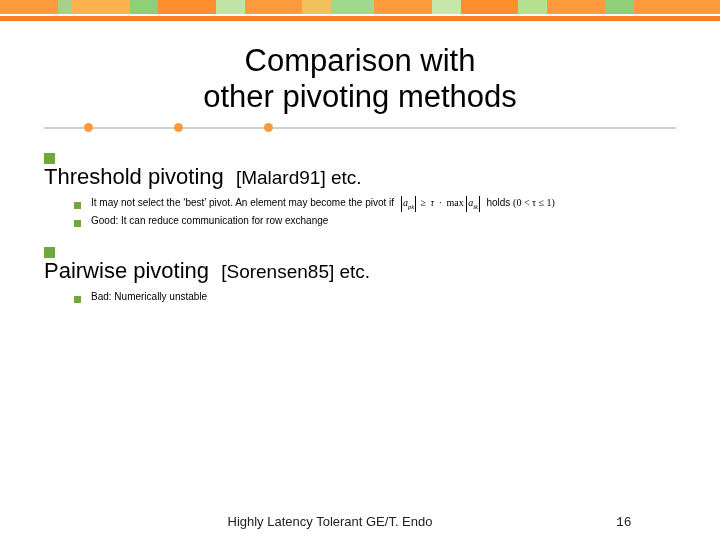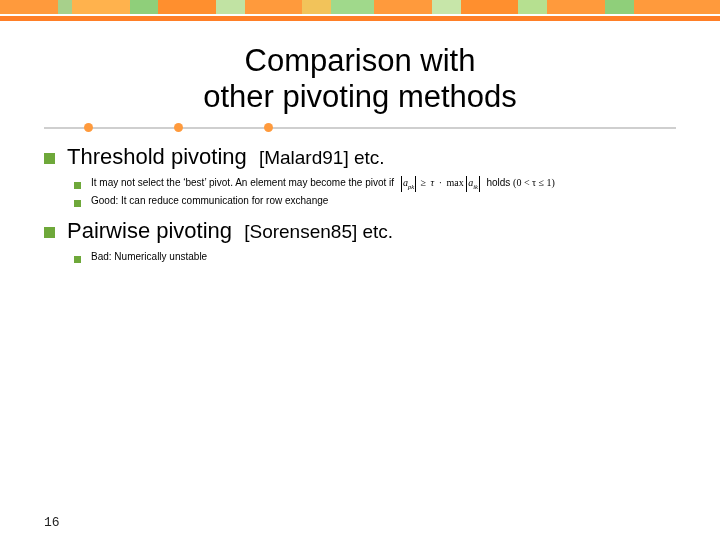--- a/index.html
+++ b/index.html
@@ -51,20 +51,21 @@
   }
   .title-rule .d1 { left: 40px; }
   .title-rule .d2 { left: 130px; }
   .title-rule .d3 { left: 220px; }
 
   ul.l1 { list-style: none; margin-top: 6px; }
   ul.l1 > li { margin-bottom: 10px; }
   ul.l1 > li > .row {
     display: flex; align-items: baseline;
     font-size: 22px;
+    flex-direction: column;
   }
   .bullet1 {
     flex: 0 0 auto;
     width: 11px; height: 11px;
     background: #6ea83a;
     margin-right: 12px;
     margin-top: 9px;
   }
   .ref { font-size: 19px; margin-left: 6px; }
 
@@ -179,14 +180,15 @@
           <span class="bullet2"></span>
           <span class="body">Bad: Numerically unstable</span>
         </li>
       </ul>
     </li>
 
   </ul>
 </div>
 
 <div class="footer">
+  <span class="mid">Highly Latency Tolerant GE/T. Endo</span>
   <span class="right">16</span>
 </div>
 
 </body></html>

